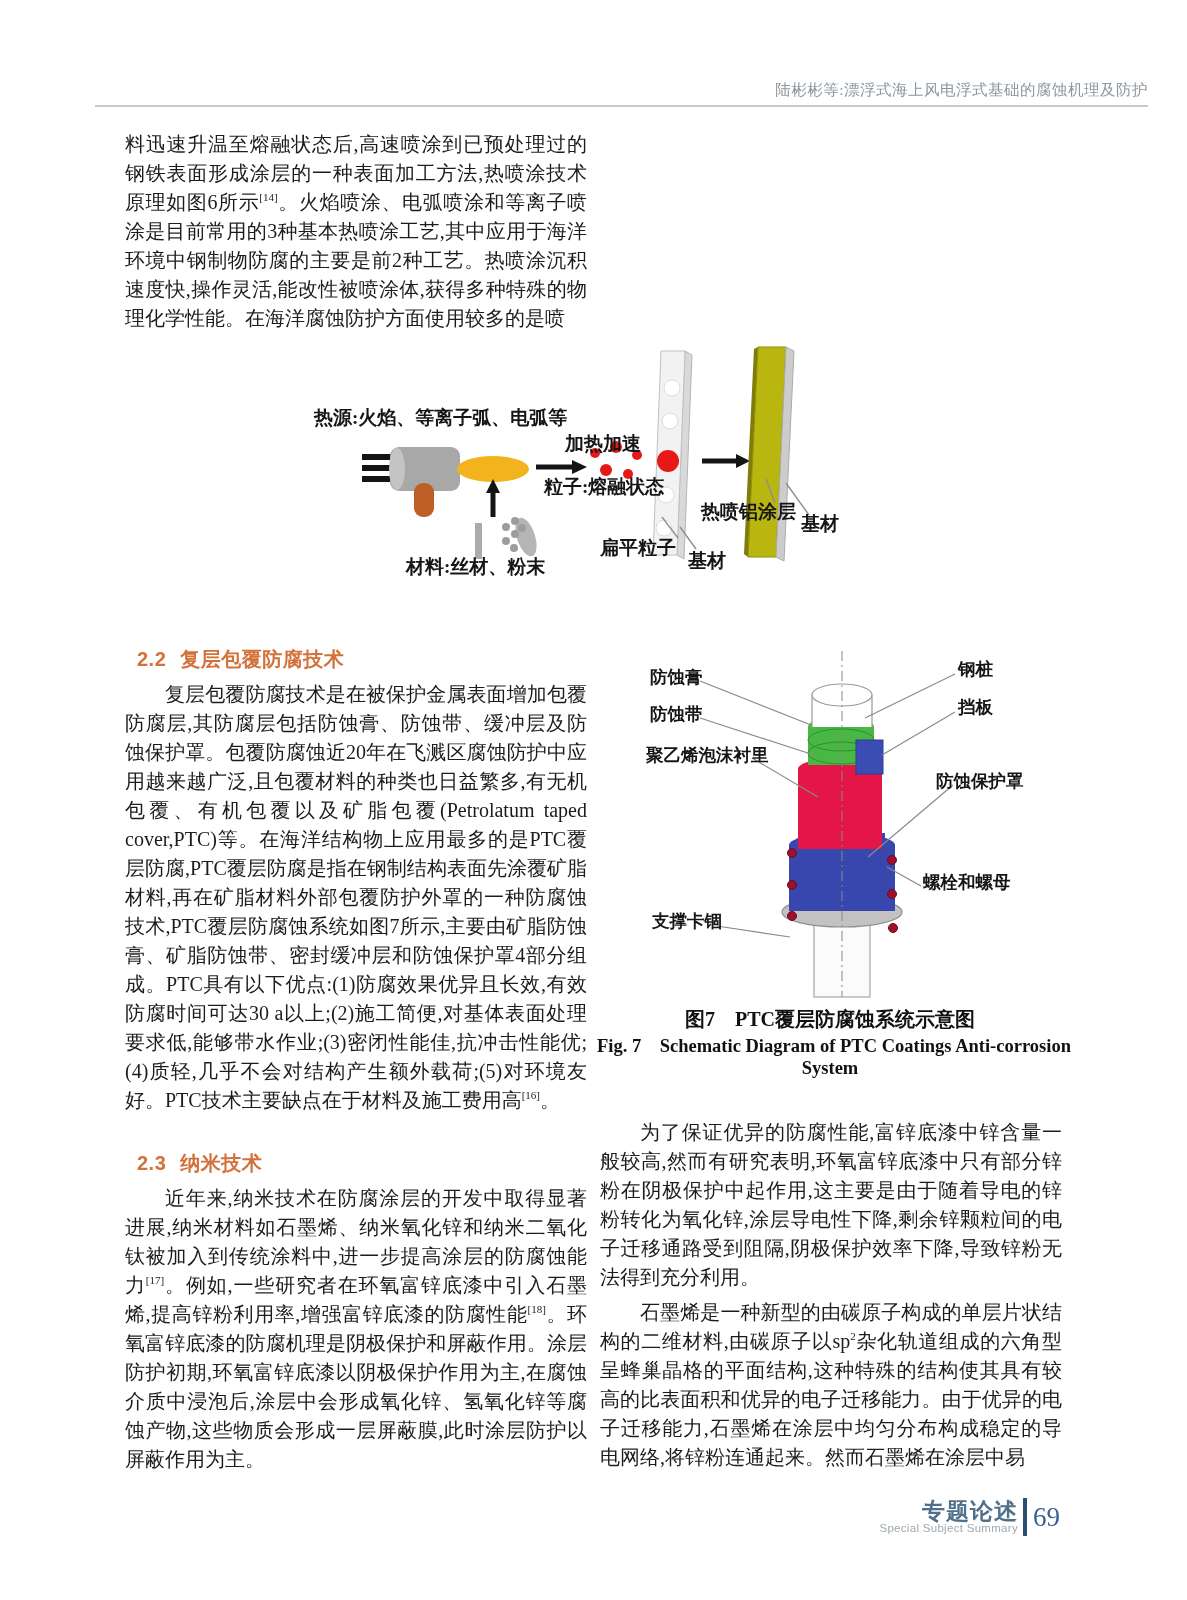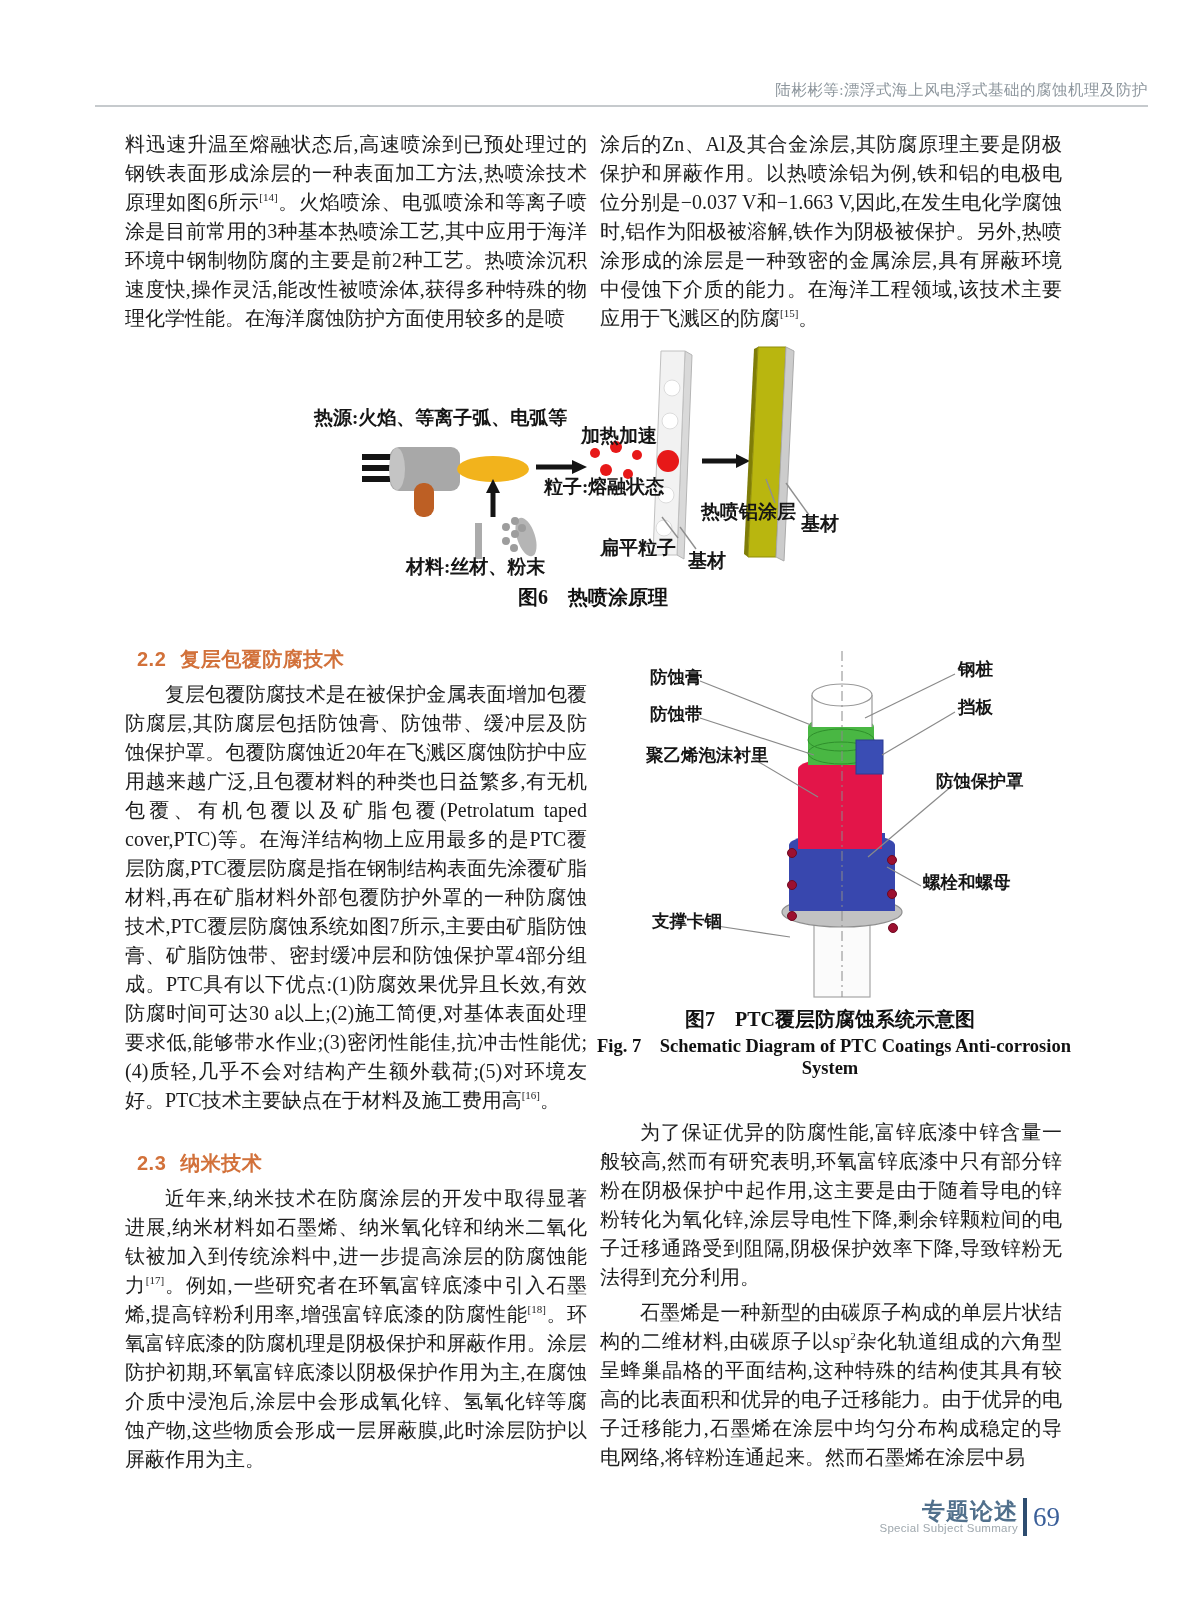--- a/index.html
+++ b/index.html
@@ -30,21 +30,20 @@
 </style>
 </head>
 <body>
 
 <div id="page">
 
   <div class="abs running-title" style="left:95px;top:80px;width:1053px;">陆彬彬等:漂浮式海上风电浮式基础的腐蚀机理及防护</div>
   <div class="abs header-rule" style="left:95px;top:105px;width:1053px;"></div>
 
   <div class="abs para" style="left:125px;top:130px;"><span>料迅速升温至熔融状态后,高速喷涂到已预处理过的钢铁表面形成涂层的一种表面加工方法,热喷涂技术原理如图6所示</span><sup>[14]</sup><span>。火焰喷涂、电弧喷涂和等离子喷涂是目前常用的3种基本热喷涂工艺,其中应用于海洋环境中钢制物防腐的主要是前2种工艺。热喷涂沉积速度快,操作灵活,能改性被喷涂体,获得多种特殊的物理化学性能。在海洋腐蚀防护方面使用较多的是喷</span></div>
-  <div class="abs para" style="left:600px;top:130px;"><span>涂后的Zn、Al及其合金涂层,其防腐原理主要是阴极保护和屏蔽作用。以热喷涂铝为例,铁和铝的电极电位分别是−0.037 V和−1.663 V,因此,在发生电化学腐蚀时,铝作为阳极被溶解,铁作为阴极被保护。另外,热喷涂形成的涂层是一种致密的金属涂层,具有屏蔽环境中侵蚀下介质的能力。在海洋工程领域,该技术主要应用于飞溅区的防腐</span><sup>[15]</sup><span>。</span></div>
 
   <div class="fig" style="left:278px;top:343px;width:630px;height:240px;">
     <svg width="630" height="240" viewBox="0 0 630 240">
 
       <g>
         <rect x="84" y="111" width="32" height="6" fill="#141414"></rect>
         <rect x="84" y="122" width="32" height="6" fill="#141414"></rect>
         <rect x="84" y="133" width="32" height="6" fill="#141414"></rect>
       </g>
 
@@ -105,29 +104,28 @@
       </g>
 
       <g stroke="#8f8f8f" stroke-width="1.4">
         <line x1="400" y1="195" x2="384" y2="174"></line>
         <line x1="418" y1="206" x2="402" y2="184"></line>
         <line x1="497" y1="160" x2="488" y2="136"></line>
         <line x1="531" y1="172" x2="508" y2="140"></line>
       </g>
     </svg>
     <div class="flabel f6label" style="left:36px;top:62px;">热源:火焰、等离子弧、电弧等</div>
-    <div class="flabel f6label" style="left:287px;top:80px;margin-left:16px;">加热加速</div>
+    <div class="flabel f6label" style="left:287px;top:88px;">加热加速</div>
     <div class="flabel f6label" style="left:266px;top:131px;">粒子:熔融状态</div>
     <div class="flabel f6label" style="left:128px;top:211px;">材料:丝材、粉末</div>
     <div class="flabel f6label" style="left:402px;top:156px;padding-left:21px;">热喷铝涂层</div>
     <div class="flabel f6label" style="left:322px;top:192px;">扁平粒子</div>
     <div class="flabel f6label" style="left:410px;top:205px;">基材</div>
     <div class="flabel f6label" style="left:523px;top:168px;">基材</div>
   </div>
-  <div class="abs cap cap-zh" style="left:278px;top:584px;width:630px;">图6　热喷涂原理</div>
 
   <div class="abs sec-head" style="left:125px;top:646px;">
     <span class="no">2.2</span><span>复层包覆防腐技术</span>
   </div>
   <div class="abs para indent" style="left:125px;top:680px;"><span>复层包覆防腐技术是在被保护金属表面增加包覆防腐层,其防腐层包括防蚀膏、防蚀带、缓冲层及防蚀保护罩。包覆防腐蚀近20年在飞溅区腐蚀防护中应用越来越广泛,且包覆材料的种类也日益繁多,有无机包覆、有机包覆以及矿脂包覆(Petrolatum taped cover,PTC)等。在海洋结构物上应用最多的是PTC覆层防腐,PTC覆层防腐是指在钢制结构表面先涂覆矿脂材料,再在矿脂材料外部包覆防护外罩的一种防腐蚀技术,PTC覆层防腐蚀系统如图7所示,主要由矿脂防蚀膏、矿脂防蚀带、密封缓冲层和防蚀保护罩4部分组成。PTC具有以下优点:(1)防腐效果优异且长效,有效防腐时间可达30 a以上;(2)施工简便,对基体表面处理要求低,能够带水作业;(3)密闭性能佳,抗冲击性能优;(4)质轻,几乎不会对结构产生额外载荷;(5)对环境友好。PTC技术主要缺点在于材料及施工费用高</span><sup>[16]</sup><span>。</span></div>
 
   <div class="abs sec-head" style="left:125px;top:1150px;">
     <span class="no">2.3</span><span>纳米技术</span>
   </div>
   <div class="abs para indent" style="left:125px;top:1184px;"><span>近年来,纳米技术在防腐涂层的开发中取得显著进展,纳米材料如石墨烯、纳米氧化锌和纳米二氧化钛被加入到传统涂料中,进一步提高涂层的防腐蚀能力</span><sup>[17]</sup><span>。例如,一些研究者在环氧富锌底漆中引入石墨烯,提高锌粉利用率,增强富锌底漆的防腐性能</span><sup>[18]</sup><span>。环氧富锌底漆的防腐机理是阴极保护和屏蔽作用。涂层防护初期,环氧富锌底漆以阴极保护作用为主,在腐蚀介质中浸泡后,涂层中会形成氧化锌、氢氧化锌等腐蚀产物,这些物质会形成一层屏蔽膜,此时涂层防护以屏蔽作用为主。</span></div>

